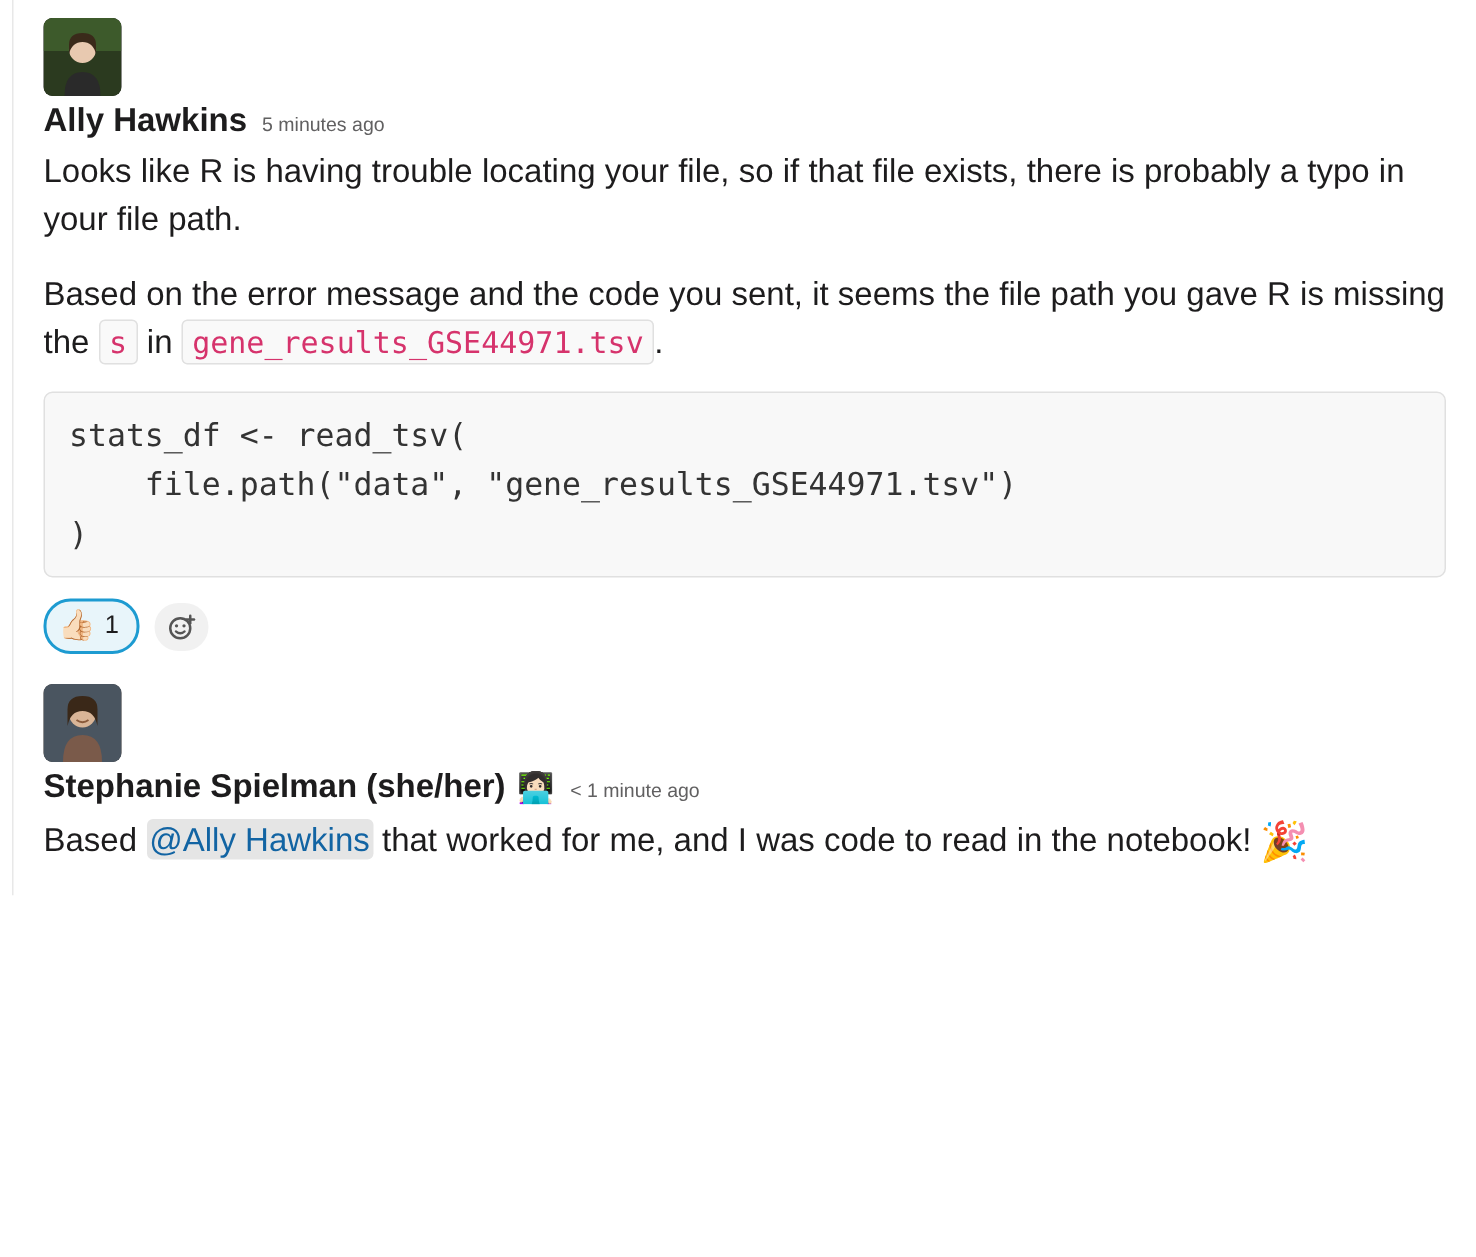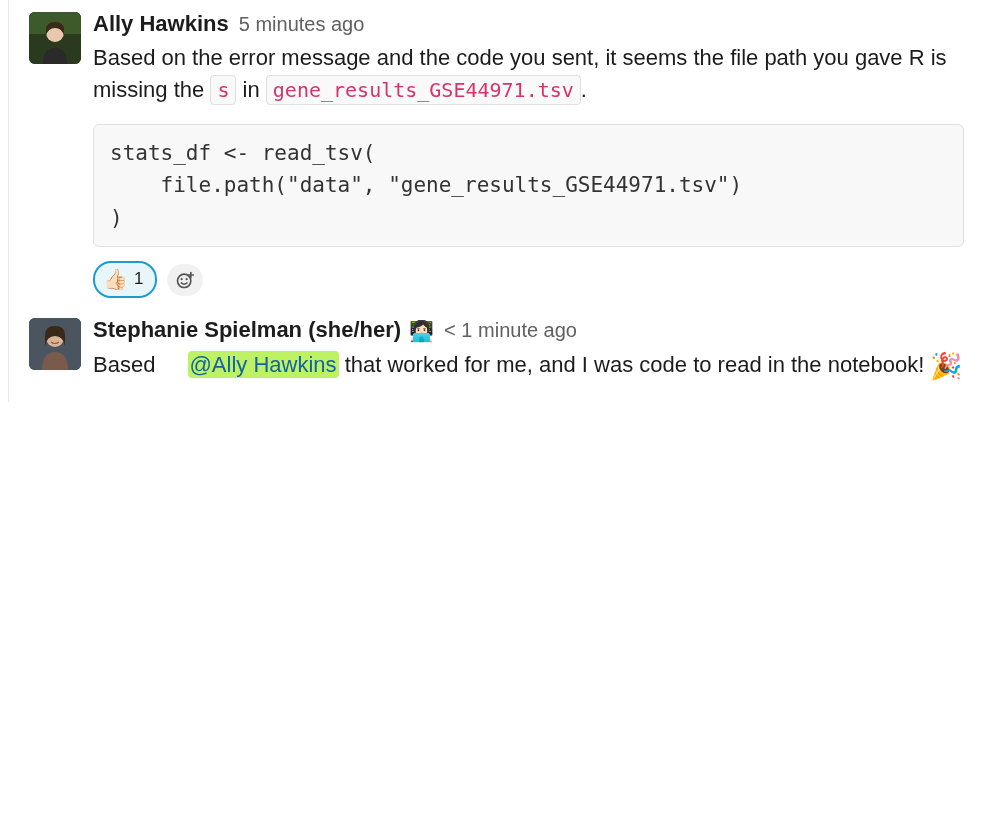--- a/index.html
+++ b/index.html
@@ -15,37 +15,38 @@
   }
   .thread-border {
     border-left: 1px solid #e8e8e8;
     margin-left: 8px;
     padding-left: 0;
   }
   .msg {
     display: flex;
     padding: 8px 20px 8px 20px;
     align-items: flex-start;
+    flex-direction: column;
   }
   .avatar {
     width: 52px;
     height: 52px;
     border-radius: 6px;
     flex-shrink: 0;
     margin-right: 12px;
     margin-top: 4px;
     background: #333;
     overflow: hidden;
   }
   .avatar svg { width: 100%; height: 100%; display: block; }
   .msg-body { flex: 1; min-width: 0; }
   .msg-header { display: flex; align-items: baseline; gap: 10px; margin-bottom: 2px;}
   .author { font-weight: 800; font-size: 22px; color: #1d1c1d; }
   .author-emoji { font-size: 20px; margin-left: 2px; vertical-align: -1px;}
-  .timestamp { font-size: 20px; color: #616061; }
+  .timestamp { font-size: 13px; color: #616061; }
   .msg-text { font-size: 22px; color: #1d1c1d; }
   .msg-text p { margin: 0 0 18px 0; }
   .msg-text p:last-child { margin-bottom: 8px; }
   code.inline {
     font-family: ui-monospace, SFMono-Regular, Menlo, Consolas, monospace;
     font-size: 20px;
     background: #f9f9f9;
     border: 1px solid #e0e0e0;
     border-radius: 4px;
     padding: 2px 6px;
@@ -86,25 +87,24 @@
     width: 36px;
     height: 32px;
     background: #f1f1f1;
     border-radius: 18px;
     cursor: pointer;
     color: #555;
     position: relative;
   }
   .add-reaction svg { width: 20px; height: 20px; }
   .mention {
-    background: #bef264;
+    background: #e5e5e5;
     color: #1264a3;
     border-radius: 4px;
     padding: 1px 2px;
-    margin-left: 26px;
   }
   .party-emoji { font-size: 26px; vertical-align: -3px;}
 </style>
 </head>
 <body>
 
 <div class="thread-border">
 
   <div class="msg">
     <div class="avatar">
@@ -115,20 +115,21 @@
         <path d="M14 52 Q14 36 26 36 Q38 36 38 52 Z" fill="#2a2a2a"></path>
         <path d="M17 18 Q17 10 26 10 Q35 10 35 18 L35 24 Q33 16 26 16 Q19 16 17 24 Z" fill="#3a2a1a"></path>
       </svg>
     </div>
     <div class="msg-body">
       <div class="msg-header">
         <span class="author">Ally Hawkins</span>
         <span class="timestamp">5 minutes ago</span>
       </div>
       <div class="msg-text">
+        <p>Looks like R is having trouble locating your file, so if that file exists, there is probably a typo in your file path.</p>
         <p>
           <span>Based on the error message and the code you sent, it seems the file path you gave R is missing the </span><code class="inline">s</code><span> in </span><code class="inline">gene_results_GSE44971.tsv</code><span>.</span>
         </p>
         <pre class="codeblock">stats_df &lt;- read_tsv(
     file.path("data", "gene_results_GSE44971.tsv")
 )</pre>
         <div class="reactions">
           <div class="reaction-pill">
             <span class="emoji">👍🏻</span>
             <span>1</span>

